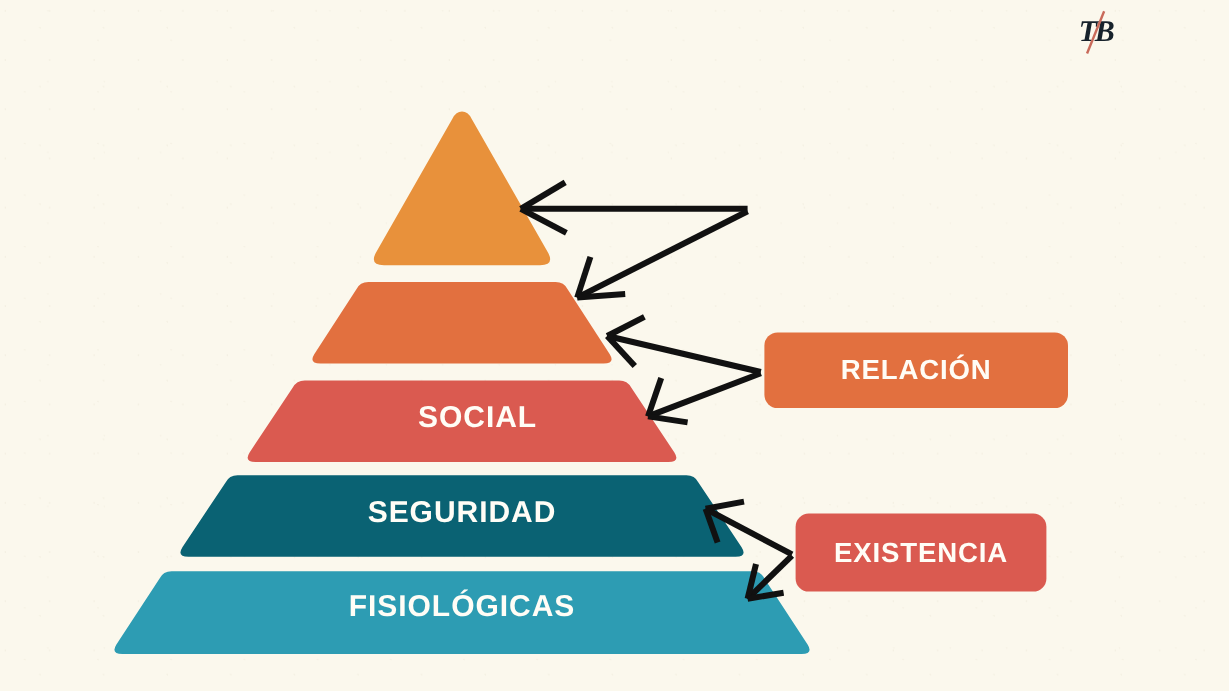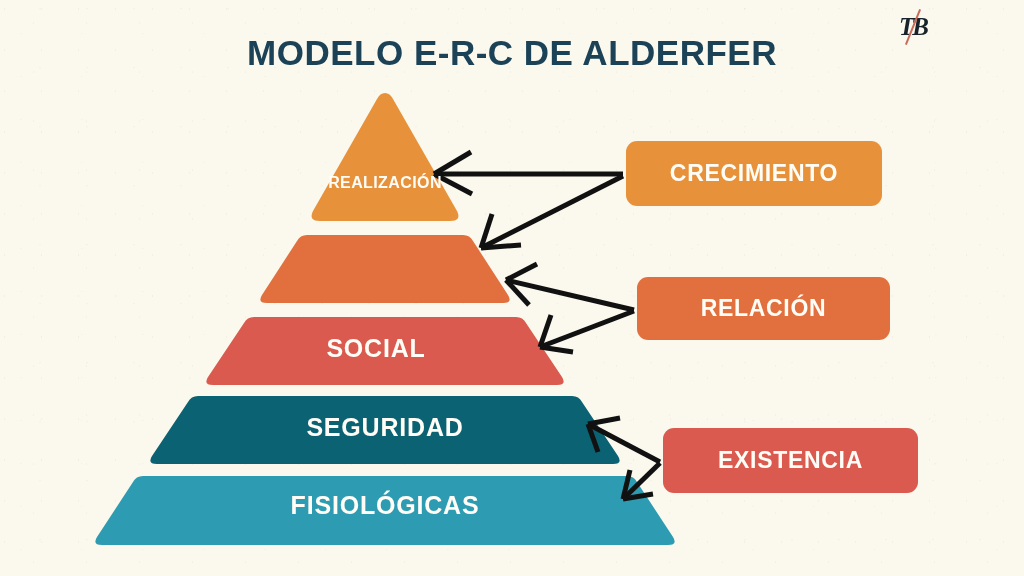--- a/index.html
+++ b/index.html
@@ -81,49 +81,48 @@
     color: #fffdf6;
     font-weight: bold;
     font-family: "Liberation Sans", sans-serif;
     pointer-events: none;
     white-space: pre-line;
   }
 
   #lab-0 { left: 285px; top: 145px; width: 200px; font-size: 17px; line-height: 25px; letter-spacing: 0.4px; }
   #lab-0 .small { font-size: 16px; }
   #lab-1 { left: 285px; top: 252px; width: 200px; font-size: 25px; letter-spacing: 0.8px; }
-  #lab-2 { left: 276px; top: 334px; width: 200px; font-size: 25px; letter-spacing: 0.8px; }
+  #lab-2 { left: 298px; top: 334px; width: 200px; font-size: 25px; letter-spacing: 0.8px; }
   #lab-3 { left: 255px; top: 413px; width: 260px; font-size: 25px; letter-spacing: 0.8px; }
   #lab-4 { left: 255px; top: 491px; width: 260px; font-size: 25px; letter-spacing: 0.8px; }
 
   
   .cat-box {
     position: absolute;
     border-radius: 11px;
     color: #fffdf6;
     font-weight: bold;
     font-size: 23px;
     letter-spacing: 0.7px;
     display: flex;
     align-items: center;
     justify-content: center;
     font-family: "Liberation Sans", sans-serif;
   }
   #cat-0 { left: 626px; top: 141px; width: 256px; height: 65px; background: #e8913b; }
   #cat-1 { left: 637px; top: 277px; width: 253px; height: 63px; background: #e2703f; text-align: center; }
-  #cat-2 { left: 663px; top: 428px; width: 255px; height: 65px; background: #da5a50; }
+  #cat-2 { left: 663px; top: 428px; width: 209px; height: 65px; background: #da5a50; }
 
   svg { display: block; }
 </style>
 </head>
 <body>
 
 <div id="stage">
 
-  <div id="title">MODELO E-R-C DE ALDERFER</div>
 
   <div id="logo">
     <div class="tb">TB</div>
     <div class="slash"></div>
   </div>
 
   <svg id="pyramid" width="1024" height="576" viewBox="0 0 1024 576">
 
     <path fill="#e8913b" d="M 385 93
              Q 390 93 393 99
@@ -205,23 +204,21 @@
     </g>
 
     <g>
       <line x1="660" y1="463" x2="623" y2="499" stroke="#111111" stroke-width="5"></line>
       <line x1="623" y1="499" x2="630" y2="470" stroke="#111111" stroke-width="5"></line>
       <line x1="623" y1="499" x2="653" y2="494" stroke="#111111" stroke-width="5"></line>
     </g>
   </svg>
 
   <div class="tier-label" id="lab-0">
-    <div class="small">REALIZACIÓN</div>
   </div>
   <div class="tier-label" id="lab-2">SOCIAL</div>
   <div class="tier-label" id="lab-3">SEGURIDAD</div>
   <div class="tier-label" id="lab-4">FISIOLÓGICAS</div>
 
-  <div class="cat-box" id="cat-0">CRECIMIENTO</div>
   <div class="cat-box" id="cat-1">RELACIÓN</div>
   <div class="cat-box" id="cat-2">EXISTENCIA</div>
 
 </div>
 
 </body></html>

